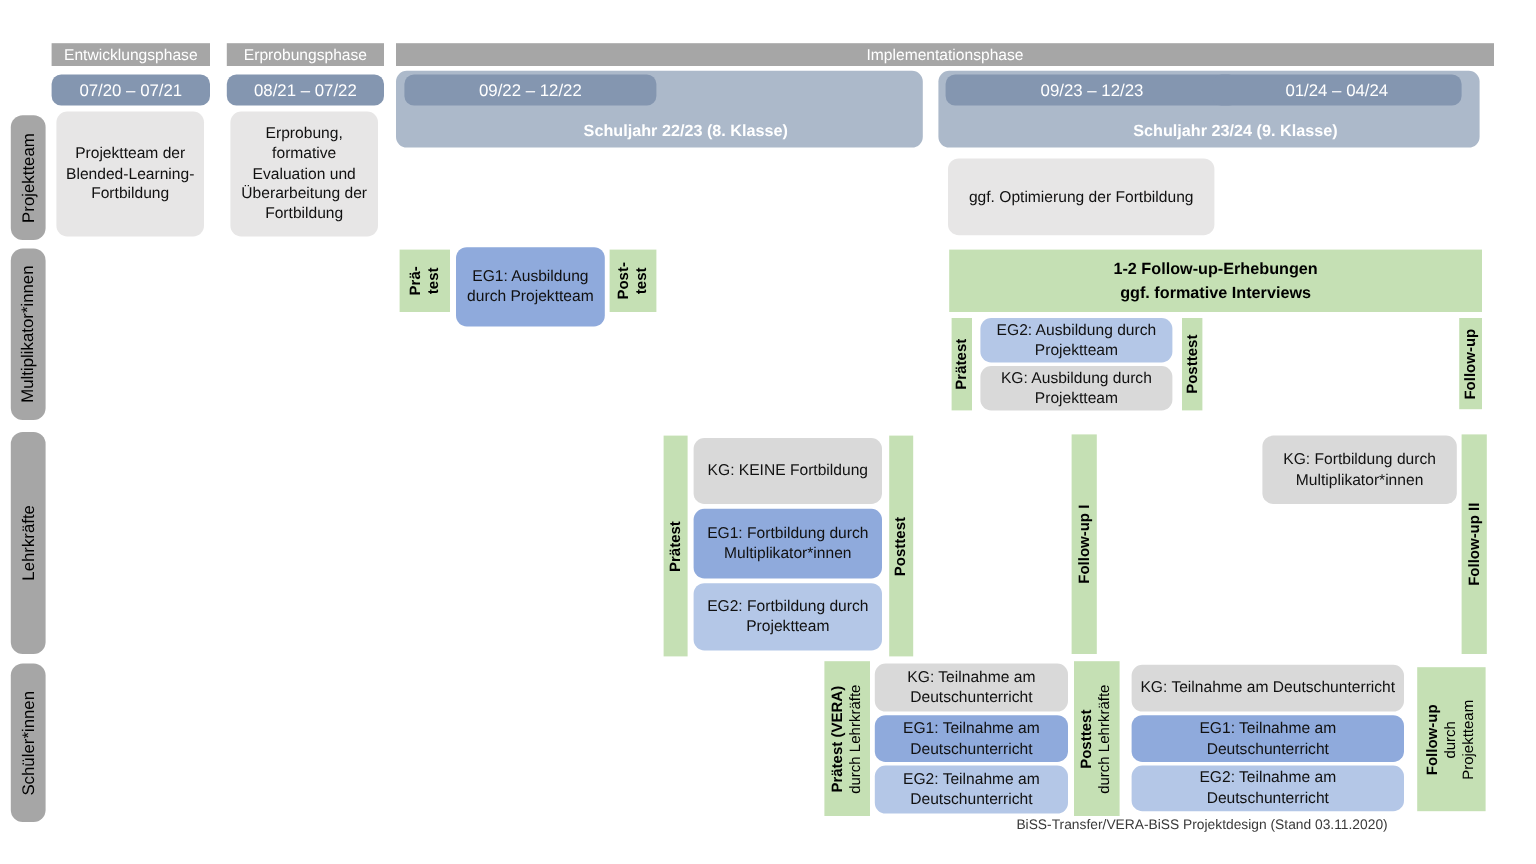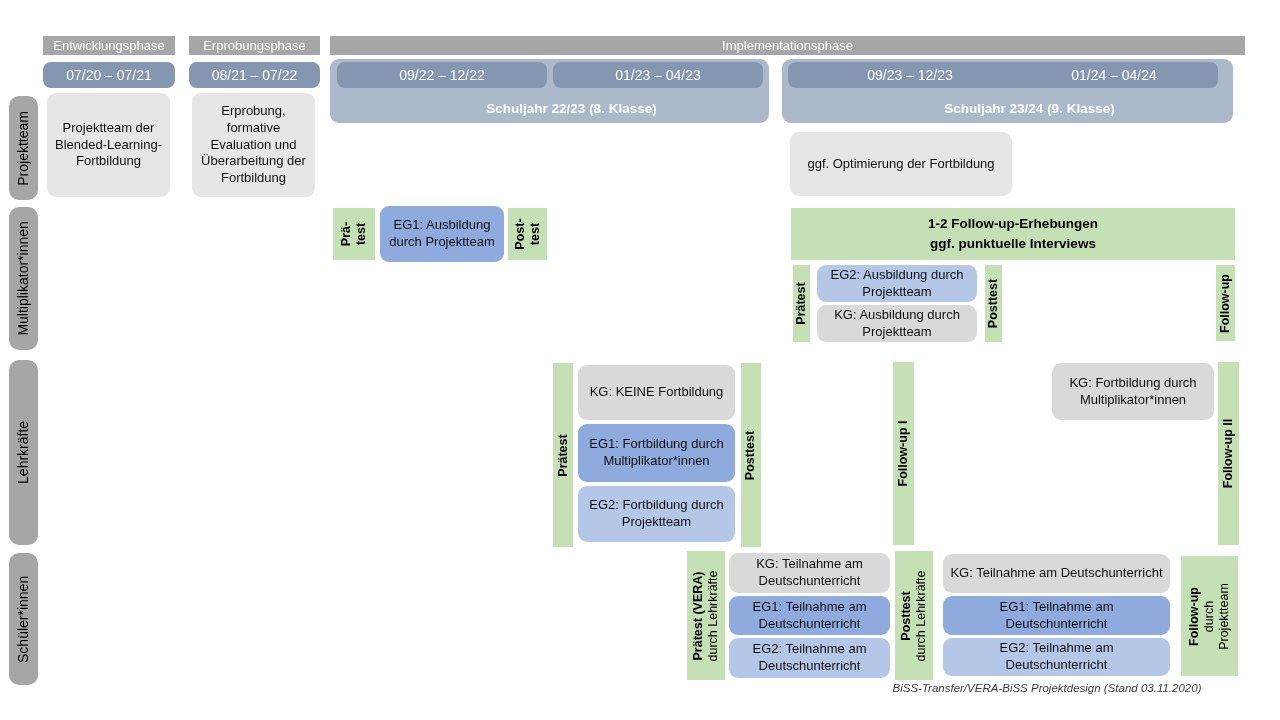--- a/index.html
+++ b/index.html
@@ -30,42 +30,41 @@
   .green{background:#c5e0b4;}
   .green-wide{color:#000000;font-weight:bold;font-size:13.5px;line-height:1.5;
               display:flex;flex-direction:column;align-items:center;justify-content:center;
               text-align:center;}
 
   .vlabel{display:flex;align-items:center;justify-content:center;color:#000000;}
   .vlabel .rot{transform:rotate(-90deg);flex:none;text-align:center;line-height:1.2;}
   .vl-line{white-space:nowrap;font-weight:bold;font-size:12.5px;}
   .vl-line.normal{font-weight:400;}
 
-  .caption{font-style:italic;font-size:11.5px;color:#3a3a3a;text-align:center;}
+  .caption{font-size:11.5px;color:#3a3a3a;text-align:left;}
 </style>
 </head>
 <body>
 
 <div class="canvas">
 
   <div class="abs phase-bar" style="left:43px;top:36px;width:132px;height:19px">Entwicklungsphase</div>
   <div class="abs phase-bar" style="left:189px;top:36px;width:131px;height:19px">Erprobungsphase</div>
   <div class="abs phase-bar" style="left:330px;top:36px;width:915px;height:19px">Implementationsphase</div>
 
   <div class="abs year-band" style="left:330px;top:59px;width:439px;height:64px">
     <span class="yb-label">Schuljahr 22/23 (8. Klasse)</span>
   </div>
   <div class="abs year-band" style="left:782px;top:59px;width:451px;height:64px">
     <span class="yb-label">Schuljahr 23/24 (9. Klasse)</span>
   </div>
 
   <div class="abs date-bar" style="left:43px;top:62px;width:132px;height:26px">07/20 – 07/21</div>
   <div class="abs date-bar" style="left:189px;top:62px;width:131px;height:26px">08/21 – 07/22</div>
   <div class="abs date-bar" style="left:337px;top:62px;width:210px;height:26px">09/22 – 12/22</div>
-  <div class="abs date-bar" style="left:553px;top:62px;width:210px;height:26px">01/23 – 04/23</div>
   <div class="abs date-bar" style="left:788px;top:62px;width:244px;height:26px">09/23 – 12/23</div>
   <div class="abs date-bar" style="left:1010px;top:62px;width:208px;height:26px">01/24 – 04/24</div>
 
   <div class="abs side-label vlabel" style="left:9px;top:96px;width:29px;height:104px">
     <div class="rot" style="transform:rotate(-90deg);white-space:nowrap">Projektteam</div>
   </div>
   <div class="abs side-label vlabel" style="left:9px;top:207px;width:29px;height:143px">
     <div class="rot" style="transform:rotate(-90deg);white-space:nowrap">Multiplikator*innen</div>
   </div>
   <div class="abs side-label vlabel" style="left:9px;top:360px;width:29px;height:185px">
@@ -78,31 +77,31 @@
   <div class="abs box gray-light" style="left:47px;top:93px;width:123px;height:104px">Projektteam der Blended-Learning-Fortbildung</div>
   <div class="abs box gray-light" style="left:790px;top:132px;width:222px;height:64px">ggf. Optimierung der Fortbildung</div>
   <div class="abs box gray-light" style="left:192px;top:93px;width:123px;height:104px">Erprobung, formative Evaluation und Überarbeitung der Fortbildung</div>
 
   <div class="abs green vlabel" style="left:333px;top:208px;width:42px;height:52px">
     <div class="rot">
       <div class="vl-line">Prä-</div>
       <div class="vl-line">test</div>
     </div>
   </div>
-  <div class="abs box blue1" style="left:380px;top:206px;width:124px;height:56px">EG1: Ausbildung durch Projektteam</div>
+  <div class="abs box blue1" style="left:380px;top:206px;width:124px;height:66px">EG1: Ausbildung durch Projektteam</div>
   <div class="abs green vlabel" style="left:508px;top:208px;width:39px;height:52px">
     <div class="rot">
       <div class="vl-line">Post-</div>
       <div class="vl-line">test</div>
     </div>
   </div>
 
   <div class="abs green green-wide" style="left:791px;top:208px;width:444px;height:52px">
     <div>1-2 Follow-up-Erhebungen</div>
-    <div>ggf. punktuelle Interviews</div>
+    <div>ggf. formative Interviews</div>
   </div>
 
   <div class="abs green vlabel" style="left:793px;top:265px;width:17px;height:77px">
     <div class="rot">
         <div class="vl-line">Prätest</div>
       </div>
   </div>
   <div class="abs box blue2" style="left:817px;top:265px;width:160px;height:37px">EG2: Ausbildung durch Projektteam</div>
   <div class="abs box gray" style="left:817px;top:305px;width:160px;height:37px">KG: Ausbildung durch Projektteam</div>
   <div class="abs green vlabel" style="left:985px;top:265px;width:17px;height:77px">

